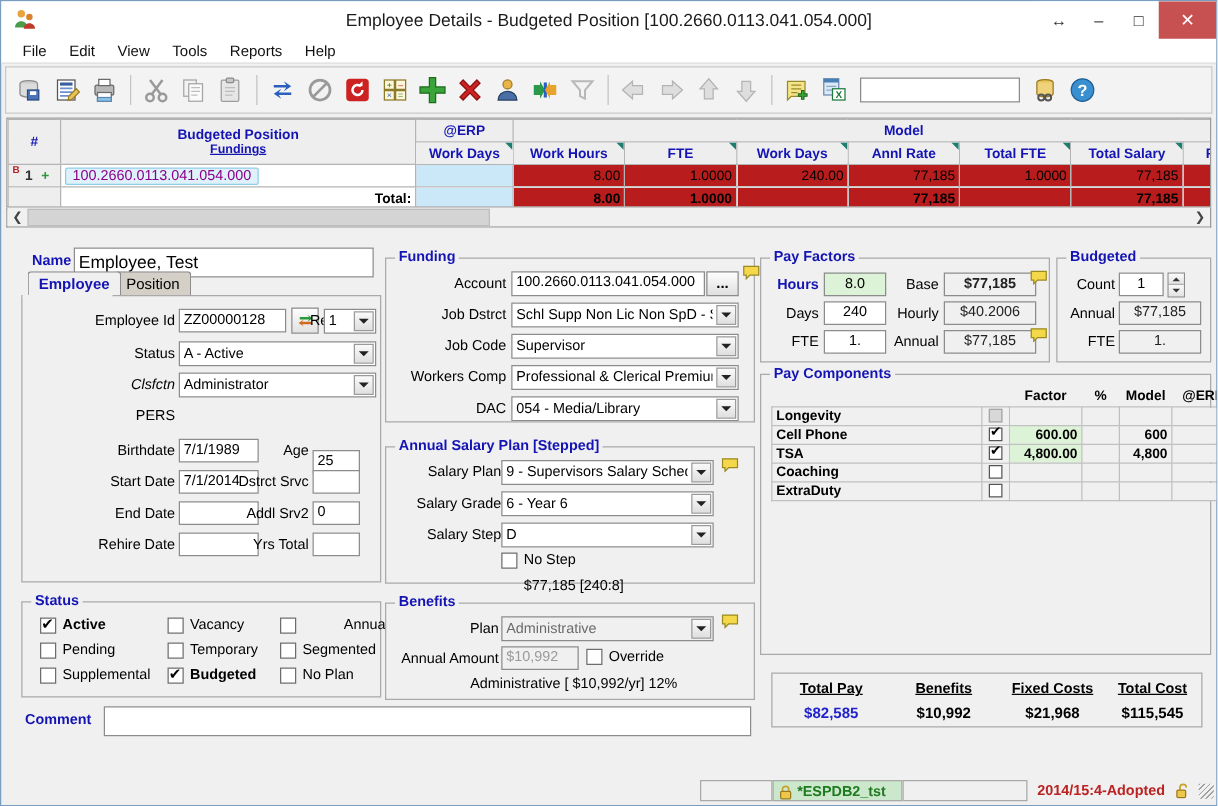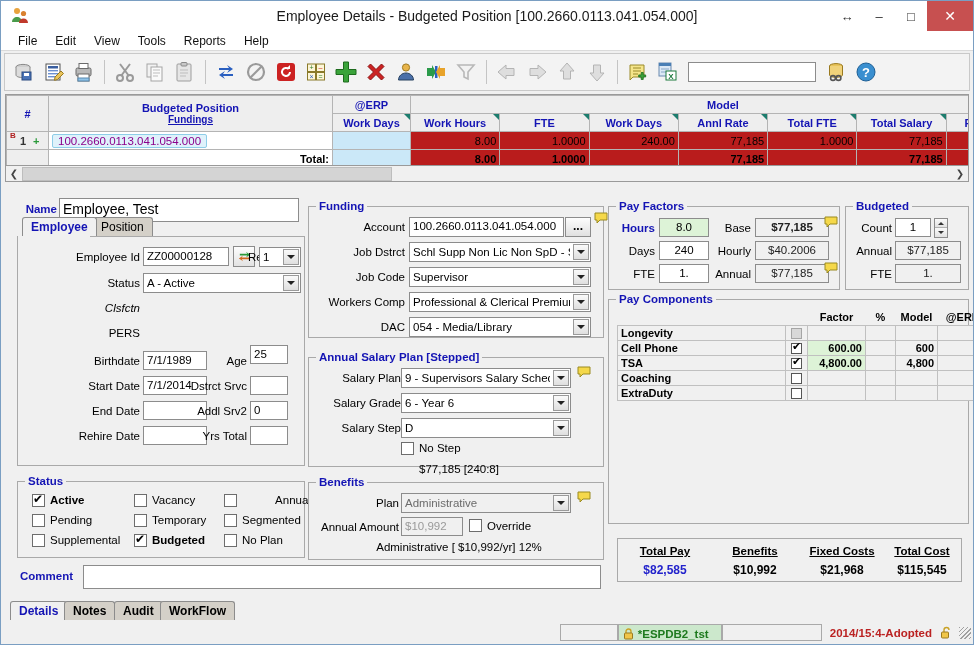--- a/index.html
+++ b/index.html
@@ -551,27 +551,31 @@
         <span class="arrow"></span>
       </div>
 
       <div class="lbl" style="left:44px; top:40px; width:78px;">Status</div>
       <div class="sel" style="left:125px; top:36px; width:158px;">
         <span class="txt">A - Active</span>
         <span class="arrow"></span>
       </div>
 
       <div class="lbl" style="left:44px; top:65px; width:78px;font-style:italic;">Clsfctn</div>
+      <div class="sel" style="left:125px; top:61px; width:158px;">
+        <span class="txt">Administrator</span>
+        <span class="arrow"></span>
+      </div>
 
       <div class="lbl" style="left:44px; top:90px; width:78px;">PERS</div>
 
       <div class="lbl" style="left:30px; top:118px; width:92px;">Birthdate</div>
       <div class="inp" style="left:125px; top:114px; width:64px;">7/1/1989</div>
       <div class="lbl" style="left:185px; top:118px; width:44px;">Age</div>
-      <div class="inp" style="left:232px; top:108px; width:38px;">25</div>
+      <div class="inp" style="left:232px; top:123px; width:38px;">25</div>
 
       <div class="lbl" style="left:30px; top:143px; width:92px;">Start Date</div>
       <div class="inp" style="left:125px; top:139px; width:64px;">7/1/2014</div>
       <div class="lbl" style="left:160px; top:143px; width:69px;">Dstrct Srvc</div>
       <div class="inp" style="left:232px; top:139px; width:38px;"></div>
 
       <div class="lbl" style="left:30px; top:168px; width:92px;">End Date</div>
       <div class="inp" style="left:125px; top:164px; width:64px;"></div>
       <div class="lbl" style="left:168px; top:168px; width:61px;">Addl Srv2</div>
       <div class="inp" style="left:232px; top:164px; width:38px;">0</div>
@@ -817,26 +821,20 @@
       <div class="tot-l" style="left:178px;top:6px;  width:92px;">Fixed Costs</div>
       <div class="tot-l" style="left:264px;top:6px;  width:80px;">Total Cost</div>
       <div class="tot-v blue" style="left:4px;  top:24px; width:86px;">$82,585</div>
       <div class="tot-v" style="left:94px; top:24px; width:86px;">$10,992</div>
       <div class="tot-v" style="left:178px;top:24px; width:92px;">$21,968</div>
       <div class="tot-v" style="left:264px;top:24px; width:80px;">$115,545</div>
     </div>
 
   </div>
 
-  <div class="btabs" style="width:300px;">
-    <div class="btab active" style="left:4px;">Details</div>
-    <div class="btab" style="left:58px;">Notes</div>
-    <div class="btab" style="left:108px;">Audit</div>
-    <div class="btab" style="left:154px;">WorkFlow</div>
-  </div>
 
   <div class="statusbar">
     <div style="flex:1"></div>
     <div class="sb-cell" style="width:58px;"></div>
     <div class="sb-cell sb-green" style="width:104px;">
       <span style="margin-right:4px;display:inline-flex;">
         <svg width="11" height="12" viewBox="0 0 11 12">
           <path d="M3 5V3.5a2.5 2.5 0 0 1 5 0V5" fill="none" stroke="#c9a227" stroke-width="1.4"></path>
           <rect x="1.5" y="5" width="8" height="6" rx="1" fill="#f0c64a" stroke="#9a7a20"></rect>
         </svg>

